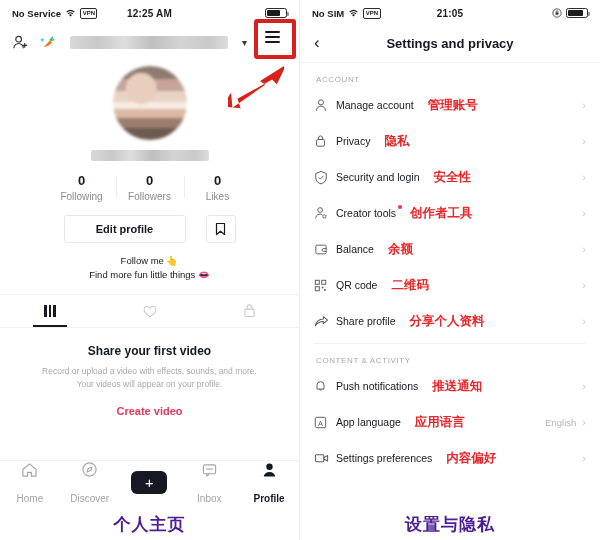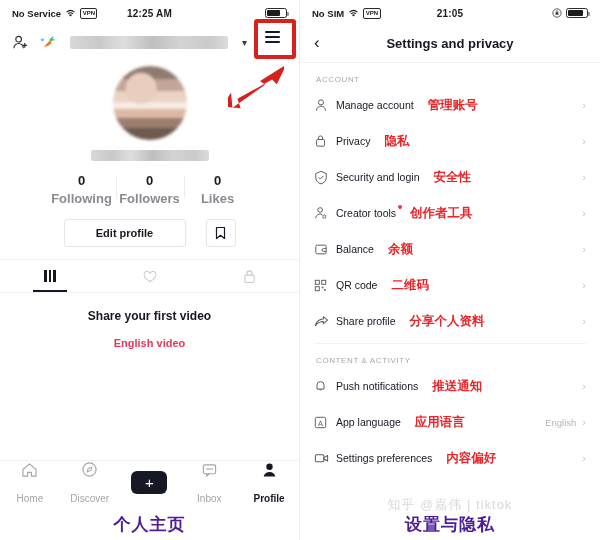--- a/index.html
+++ b/index.html
@@ -65,21 +65,21 @@
   }
   .handle-redact { width: 118px; height: 11px; margin: 10px auto 0; }
 
   .stats { display: flex; justify-content: center; margin-top: 12px; }
   .stat { width: 68px; text-align: center; position: relative; }
   .stat + .stat::before {
     content: ''; position: absolute; left: 0; top: 3px;
     width: 1px; height: 22px; background: #ededed;
   }
   .stat-num { font-size: 13px; font-weight: 700; color: #161823; }
-  .stat-lbl { font-size: 13px; color: #8a8b91; margin-top: 3px; font-weight: bold; }
+  .stat-lbl { font-size: 10px; color: #8a8b91; margin-top: 3px; }
 
   .edit-row { display: flex; justify-content: center; gap: 20px; margin-top: 13px; }
   .edit-btn {
     width: 122px; height: 28px; border: 1px solid #e6e6e8; border-radius: 3px;
     display: flex; align-items: center; justify-content: center;
     font-size: 11px; font-weight: 700; color: #161823; background: #fff;
   }
   .icon-btn {
     width: 30px; height: 28px; border: 1px solid #e6e6e8; border-radius: 3px;
     display: flex; align-items: center; justify-content: center; background: #fff;
@@ -229,20 +229,24 @@
 
     <div class="edit-row">
       <div class="edit-btn">Edit profile</div>
       <div class="icon-btn">
         <svg width="13" height="14" viewBox="0 0 13 14">
           <path d="M2.5 1.5 h8 v11 l-4 -3.2 l-4 3.2 Z" stroke="#161823" stroke-width="1.2" fill="none" stroke-linejoin="round"></path>
         </svg>
       </div>
     </div>
 
+    <div class="bio">
+      <div>Follow me 👆</div>
+      <div>Find more fun little things 👄</div>
+    </div>
 
     <div class="tabs">
       <div class="tab active">
         <span class="bars">
             <span></span>
             <span></span>
             <span></span>
           </span>
       </div>
       <div class="tab">
@@ -253,21 +257,22 @@
       <div class="tab">
         <svg width="13" height="15" viewBox="0 0 14 16">
           <rect x="2" y="6.5" width="10" height="8" rx="1.5" stroke="#c9cacd" stroke-width="1.2" fill="none"></rect>
           <path d="M4.3 6.5 V4.6 A2.7 2.7 0 0 1 9.7 4.6 V6.5" stroke="#c9cacd" stroke-width="1.2" fill="none"></path>
         </svg>
       </div>
     </div>
 
     <div class="empty">
       <div class="empty-title">Share your first video</div>
-      <div class="empty-cta">English video</div>
+      <div class="empty-desc">Record or upload a video with effects, sounds, and more. Your videos will appear on your profile.</div>
+      <div class="empty-cta">Create video</div>
     </div>
 
     <div class="tabbar">
       <div class="tabitem">
         <svg width="17" height="16" viewBox="0 0 18 17">
           <path d="M2 8 L9 2 L16 8 V15 H11 V11 H7 V15 H2 Z" stroke="#a4a5a9" stroke-width="1.2" fill="none" stroke-linejoin="round"></path>
         </svg>
         <div class="lbl">Home</div>
       </div>
       <div class="tabitem">
@@ -457,21 +462,20 @@
         <svg width="15" height="12" viewBox="0 0 16 12">
             <rect x="1.5" y="2.5" width="9" height="7.5" rx="1.3" stroke="#5a5b60" stroke-width="1.1" fill="none"></rect>
             <path d="M10.5 5.6 L14.5 3.4 V9.2 L10.5 7 Z" stroke="#5a5b60" stroke-width="1.1" fill="none" stroke-linejoin="round"></path>
           </svg>
       </span>
       <span class="en">Settings preferences</span>
       <span class="cn">内容偏好</span>
       <span class="chev">›</span>
     </div>
 
-    <div class="watermark">知乎 @嘉伟 | tiktok</div>
     <div class="caption">设置与隐私</div>
   </div>
 
   <div class="redbox"></div>
   <svg class="arrow" width="56" height="66" viewBox="0 0 56 66">
     <path d="M50 2 L30 26 L36 28 L12 60 L6 46 L2 62 L20 58 L14 50 L41 21 L47 24 Z" fill="#d6211c" transform="rotate(18 28 33)"></path>
   </svg>
 
   <div style="position:absolute;left:265px;top:31px;z-index:6;" class="hamburger">
     <span></span>

